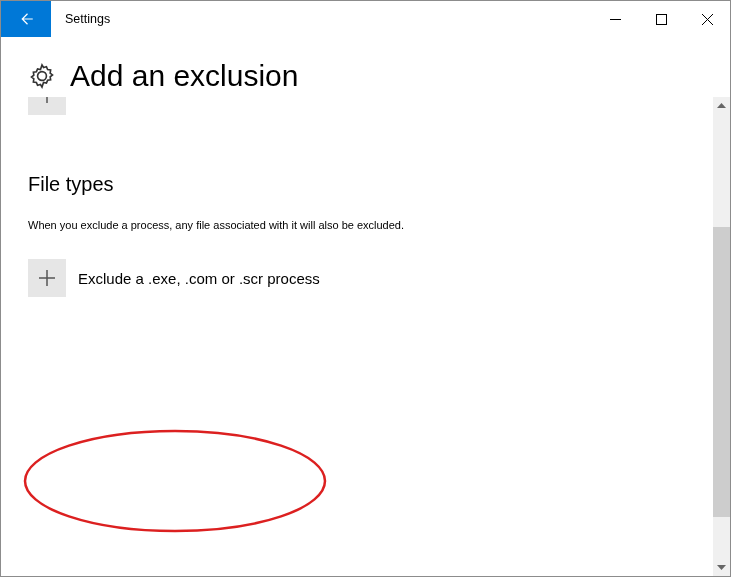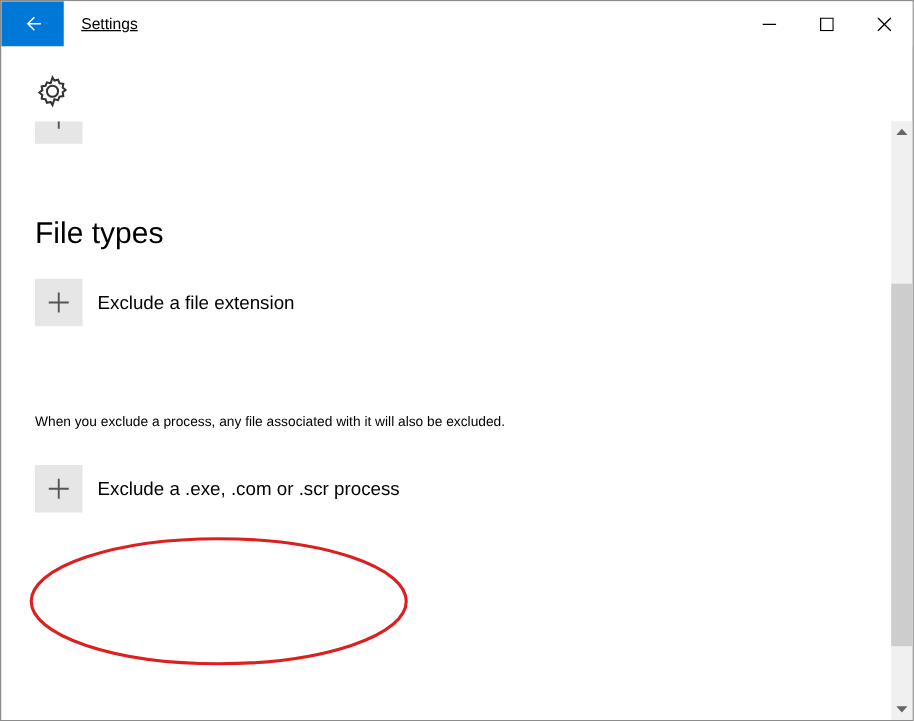--- a/index.html
+++ b/index.html
@@ -11,21 +11,20 @@
     height: 577px;
     overflow: hidden;
     border: 1px solid #8c8c8c;
     position: relative;
   }
   .titlebar {
     height: 36px;
     display: flex;
     align-items: stretch;
     background: #ffffff;
-    text-decoration: underline;
   }
   .back-btn {
     width: 50px;
     background: #0078d7;
     display: flex;
     align-items: center;
     justify-content: center;
     color: #fff;
   }
   .back-btn svg { width: 18px; height: 18px; }
@@ -71,21 +70,21 @@
     height: 18px;
     background: #e6e6e6;
     display: flex;
     align-items: flex-start;
     justify-content: center;
     overflow: hidden;
     margin-bottom: 58px;
   }
   .cut-btn svg { margin-top: -11px; }
   .section-h {
-    font-size: 24px;
+    font-size: 20px;
     font-weight: 400;
     color: #000;
     margin: 0 0 22px 0;
   }
   .add-row {
     display: flex;
     align-items: center;
     margin-bottom: 70px;
   }
   .plus-btn {
@@ -168,41 +167,34 @@
     <svg viewBox="0 0 11 11">
         <path stroke="#000" stroke-width="1" d="M0 0l11 11 M11 0L0 11"></path>
       </svg>
   </div>
 </div>
 
 <div class="header">
   <svg class="gear-icon" viewBox="0 0 24 24">
     <path fill="none" stroke="currentColor" stroke-width="1.4" d="M12 8.2a3.8 3.8 0 1 0 0 7.6 3.8 3.8 0 0 0 0-7.6z M12 2.5l1.3 2.2 2.5-.6 1 2.4 2.6.4-.4 2.6 2 1.6-2 1.6.4 2.6-2.6.4-1 2.4-2.5-.6L12 21.5l-1.3-2.2-2.5.6-1-2.4-2.6-.4.4-2.6-2-1.6 2-1.6-.4-2.6 2.6-.4 1-2.4 2.5.6z"></path>
   </svg>
+  <div class="page-title">Add an exclusion</div>
 </div>
 
 <div class="content-wrap">
   <div class="content">
 
     <div class="cut-btn">
       <svg width="18" height="18" viewBox="0 0 18 18">
         <path stroke="#555" stroke-width="1.5" d="M9 1v16 M1 9h16"></path>
       </svg>
     </div>
 
     <h2 class="section-h">File types</h2>
 
-    <div class="add-row">
-      <div class="plus-btn">
-        <svg viewBox="0 0 18 18">
-          <path stroke="#555" stroke-width="1.5" d="M9 1v16 M1 9h16"></path>
-        </svg>
-      </div>
-      <div class="add-label">Exclude a file extension</div>
-    </div>
 
 
     <p class="desc">When you exclude a process, any file associated with it will also be excluded.</p>
 
     <div class="add-row" style="margin-bottom:0">
       <div class="plus-btn">
         <svg viewBox="0 0 18 18">
           <path stroke="#555" stroke-width="1.5" d="M9 1v16 M1 9h16"></path>
         </svg>
       </div>

